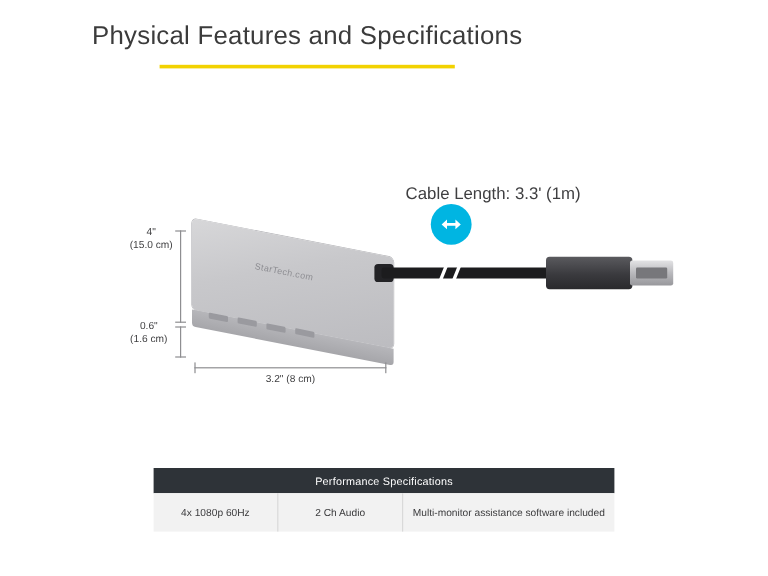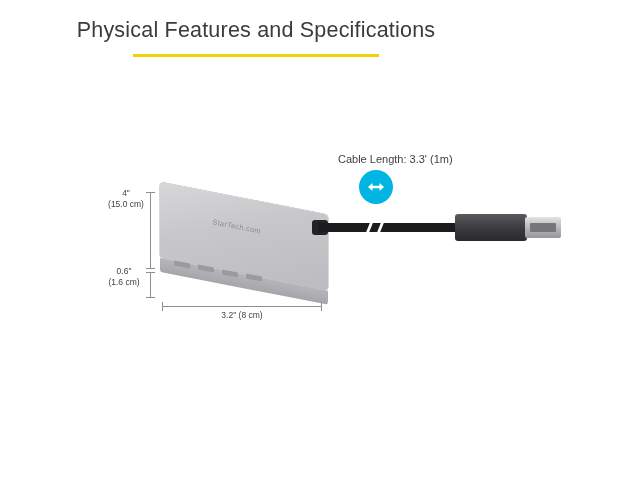--- a/index.html
+++ b/index.html
@@ -161,21 +161,21 @@
     height: 9px;
     background: #77777b;
     border-radius: 1px;
   }
 
   
   #cable-callout-text {
     position: absolute;
     left: 338px;
     top: 33px;
-    font-size: 11px;
+    font-size: 14px;
     color: #3f3f41;
     white-space: nowrap;
   }
   #cable-callout-circle {
     position: absolute;
     left: 359px;
     top: 50px;
     width: 34px;
     height: 34px;
     border-radius: 50%;
@@ -308,14 +308,22 @@
     <div class="dim-line" id="dim-thick-line"></div>
     <div class="tick" id="dim-thick-tick-top"></div>
     <div class="tick" id="dim-thick-tick-bot"></div>
 
     <div class="dim-line" id="dim-width-line"></div>
     <div class="tick" id="dim-width-tick-l"></div>
     <div class="tick" id="dim-width-tick-r"></div>
     <div class="dim-text" id="dim-width-text">3.2" (8 cm)</div>
   </div>
 
+  <div id="specs-table">
+    <div id="specs-header">Performance  Specifications</div>
+    <div id="specs-row">
+      <div class="specs-cell" id="specs-cell-0">4x 1080p 60Hz</div>
+      <div class="specs-cell" id="specs-cell-1">2 Ch Audio</div>
+      <div class="specs-cell" id="specs-cell-2">Multi-monitor assistance software included</div>
+    </div>
+  </div>
 
 </div>
 
 </body></html>

